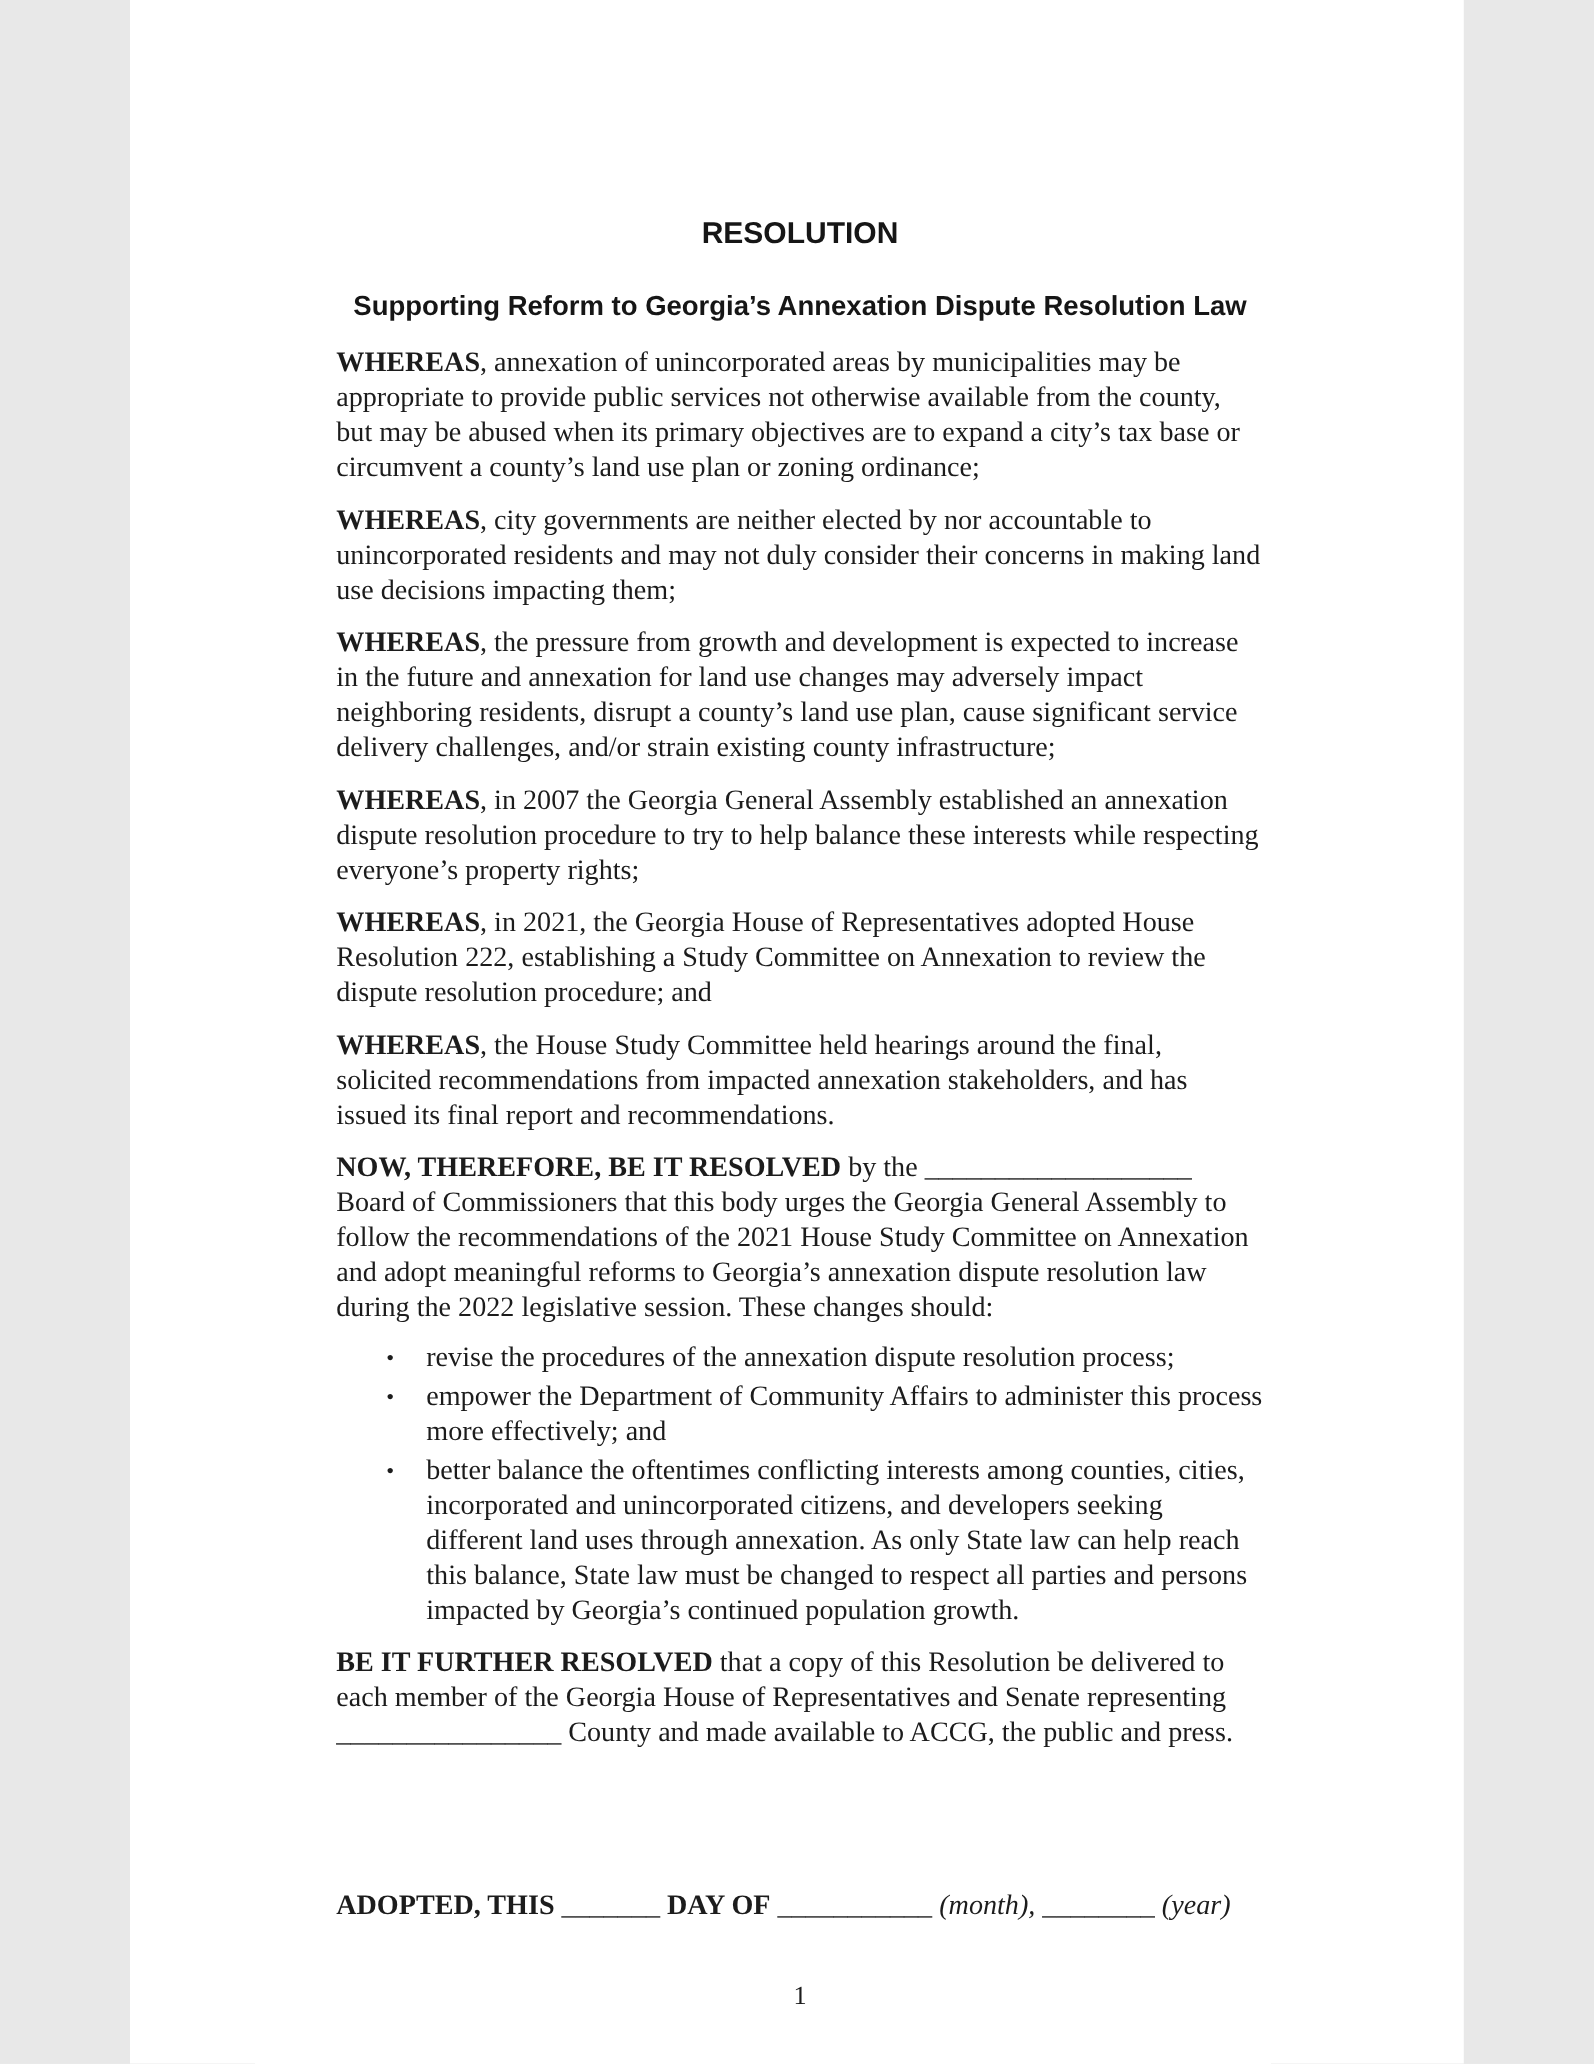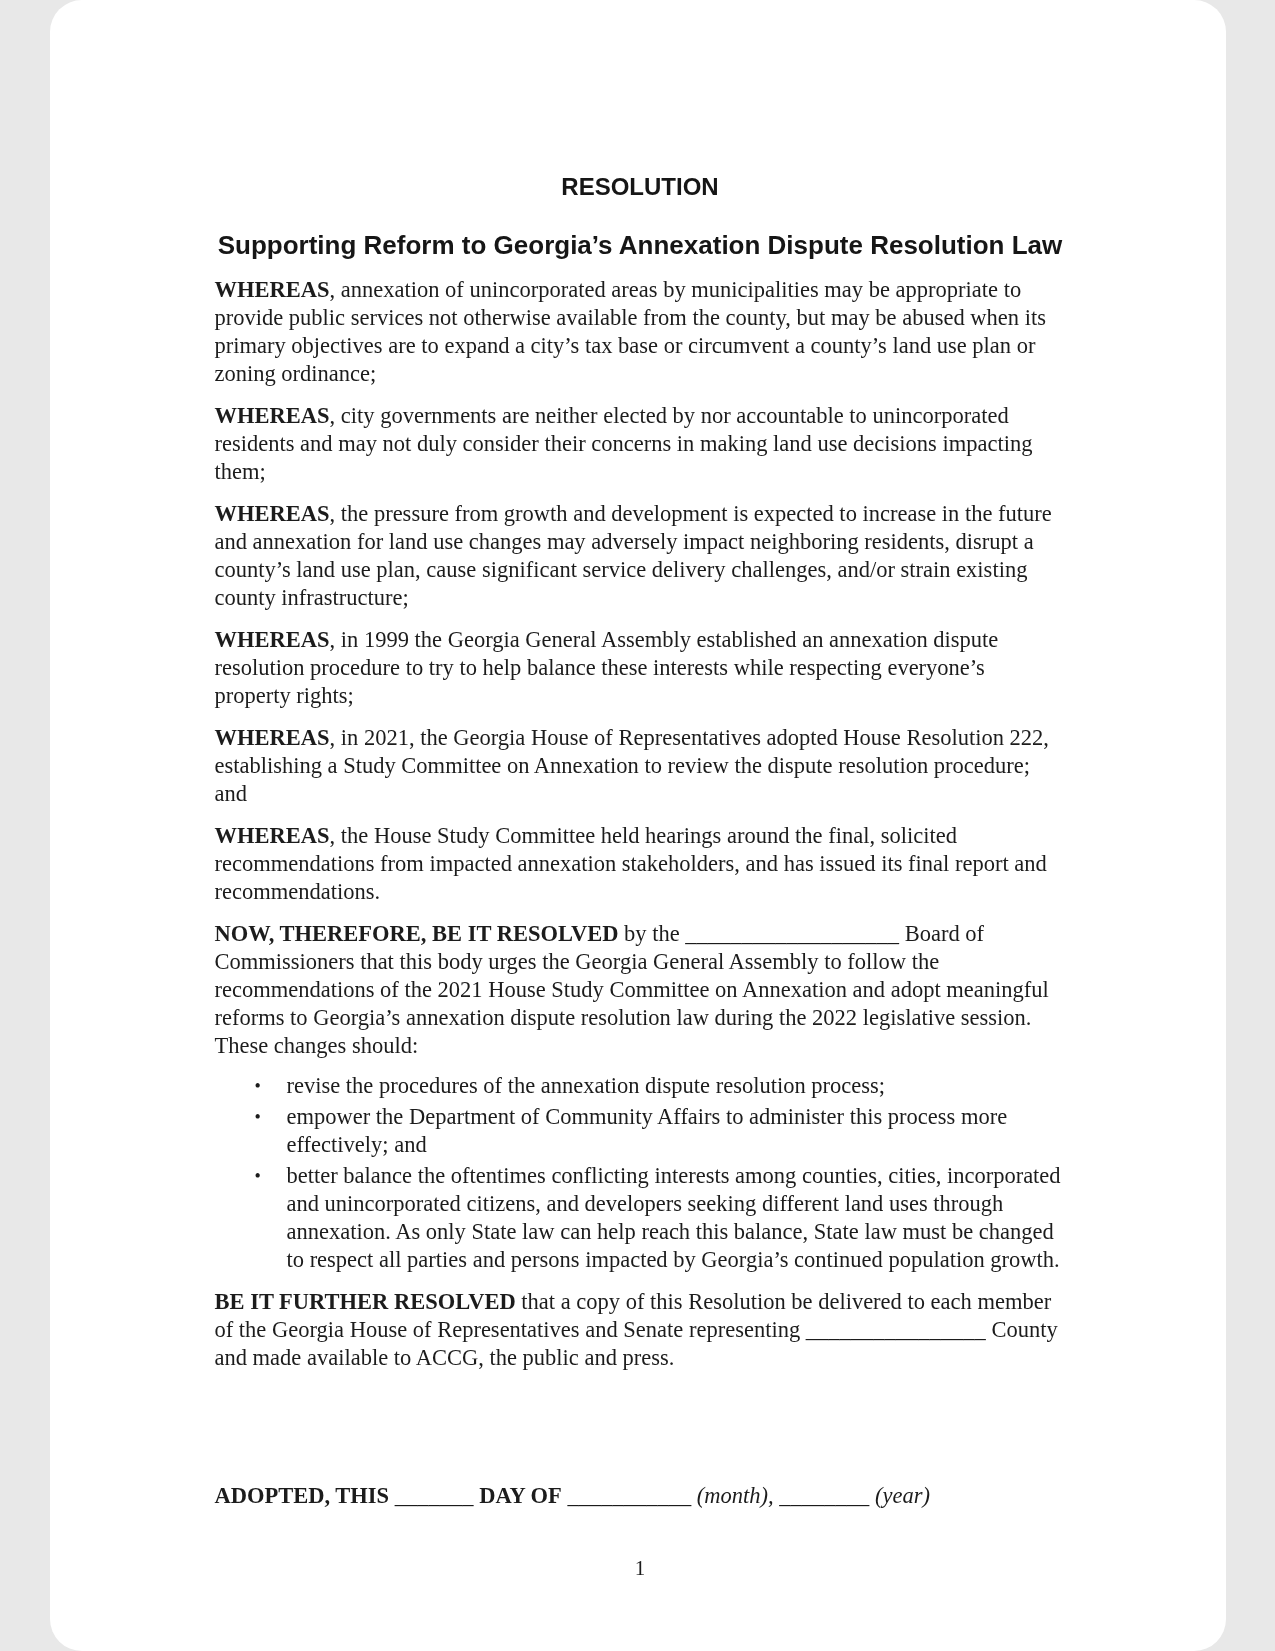--- a/index.html
+++ b/index.html
@@ -2,48 +2,47 @@
 <html><head>
 <meta charset="utf-8">
 <style>
   html, body {
     margin: 0;
     padding: 0;
     background: #e8e8e8;
   }
   .page {
     position: relative;
-    width: 1176px;
+    width: 1067px;
     height: 1651px;
     margin: 0 auto;
     background: #ffffff;
     box-sizing: border-box;
     padding: 172px 160px 0 165px;
     font-family: "Liberation Serif", "DejaVu Serif", serif;
     font-size: 22.5px;
     line-height: 28px;
     color: #1c1c1c;
     overflow: hidden;
-    border-radius: 32px;
   }
   .doc-title {
     margin: 0;
     text-align: center;
     font-family: "Liberation Sans", "DejaVu Sans", sans-serif;
     font-weight: bold;
     font-size: 24px;
     line-height: 30px;
     color: #161616;
   }
   .doc-subtitle {
     margin: 26px 0 0 0;
     text-align: center;
     font-family: "Liberation Sans", "DejaVu Sans", sans-serif;
     font-weight: bold;
-    font-size: 26px;
+    font-size: 22px;
     line-height: 34px;
     color: #161616;
   }
   .para {
     margin: 14px 0 0 0;
   }
   .para.first {
   }
   .b {
     font-weight: bold;
@@ -89,21 +88,21 @@
   <h1 class="doc-title">RESOLUTION</h1>
 
   <h2 class="doc-subtitle">Supporting Reform to Georgia’s Annexation Dispute Resolution Law</h2>
 
   <p class="para first"><span class="b">WHEREAS</span><span>, annexation of unincorporated areas by municipalities may be appropriate to provide public services not otherwise available from the county, but may be abused when its primary objectives are to expand a city’s tax base or circumvent a county’s land use plan or zoning ordinance;</span></p>
 
   <p class="para"><span class="b">WHEREAS</span><span>, city governments are neither elected by nor accountable to unincorporated residents and may not duly consider their concerns in making land use decisions impacting them;</span></p>
 
   <p class="para"><span class="b">WHEREAS</span><span>, the pressure from growth and development is expected to increase in the future and annexation for land use changes may adversely impact neighboring residents, disrupt a county’s land use plan, cause significant service delivery challenges, and/or strain existing county infrastructure;</span></p>
 
-  <p class="para"><span class="b">WHEREAS</span><span>, in 1999 the Georgia General Assembly established an annexation dispute resolution procedure to try to help balance these interests while respecting everyone’s property rights;</span></p>
+  <p class="para"><span class="b">WHEREAS</span><span>, in 2007 the Georgia General Assembly established an annexation dispute resolution procedure to try to help balance these interests while respecting everyone’s property rights;</span></p>
 
 
   <p class="para"><span class="b">WHEREAS</span><span>, in 2021, the Georgia House of Representatives adopted House Resolution 222, establishing a Study Committee on Annexation to review the dispute resolution procedure; and</span></p>
 
   <p class="para"><span class="b">WHEREAS</span><span>, the House Study Committee held hearings around the final, solicited recommendations from impacted annexation stakeholders, and has issued its final report and recommendations.</span></p>
 
   <p class="para"><span class="b">NOW, THEREFORE, BE IT RESOLVED</span><span> by the </span><span class="blank">___________________</span><span> Board of Commissioners that this body urges the Georgia General Assembly to follow the recommendations of the 2021 House Study Committee on Annexation and adopt meaningful reforms to Georgia’s annexation dispute resolution law during the 2022 legislative session.  These changes should:</span></p>
 
   <ul class="changes">
     <li>

